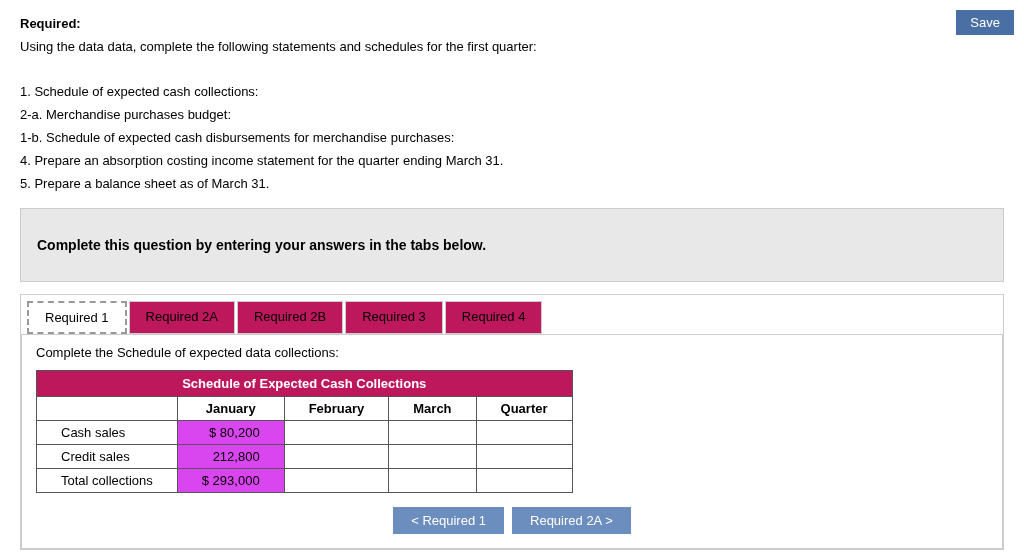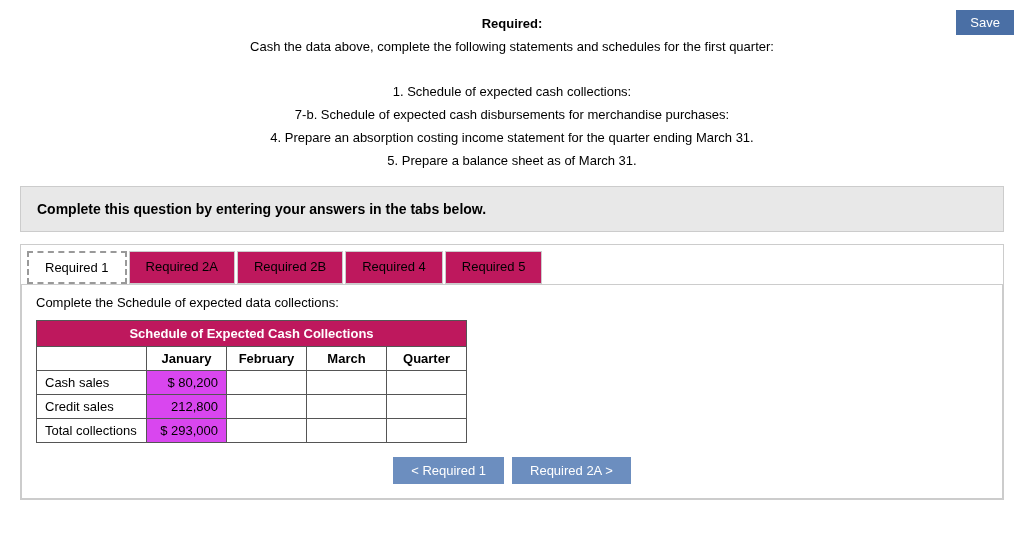--- a/index.html
+++ b/index.html
@@ -15,29 +15,28 @@
     .page-container {
       padding: 14px 20px 14px 20px;
     }
     .required-label {
       font-weight: bold;
       margin-bottom: 2px;
     }
     .instructions {
       margin-bottom: 14px;
       line-height: 1.6;
-      text-align: center;
     }
     .instructions p {
       margin-bottom: 2px;
     }
     .question-box {
       background: #e8e8e8;
       border: 1px solid #ccc;
-      padding: 14px 16px;
+      padding: 28px 16px;
       margin-bottom: 12px;
       font-weight: bold;
       font-size: 14px;
     }
     .tab {
       padding: 7px 16px;
       border: 1px solid #ccc;
       background: #be185d;
       cursor: pointer;
       font-size: 13px;
@@ -60,21 +59,21 @@
       margin-bottom: 10px;
       font-size: 13px;
     }
     
     .schedule-table {
       border-collapse: collapse;
       min-width: 420px;
     }
     .schedule-table th, .schedule-table td {
       border: 1px solid #555;
-      padding: 4px 8px;
+      padding: 4px 24px;
       font-size: 13px;
     }
     .schedule-header-row th {
       background: #be185d;
       color: #fff;
       text-align: center;
       font-weight: bold;
       padding: 5px 10px;
     }
     .col-header-row th {
@@ -139,39 +138,40 @@
 <body>
 
 <div style="position:relative;">
   <button class="top-right-btn">Save</button>
 </div>
 
 <div class="page-container">
 
   <div class="instructions">
     <p class="required-label">Required:</p>
-    <p>Cash the data above, complete the following statements and schedules for the first quarter:</p>
+    <p>Using the data data, complete the following statements and schedules for the first quarter:</p>
     <p>&nbsp;</p>
     <p>1. Schedule of expected cash collections:</p>
-    <p>7-b. Schedule of expected cash disbursements for merchandise purchases:</p>
+    <p>2-a. Merchandise purchases budget:</p>
+    <p>1-b. Schedule of expected cash disbursements for merchandise purchases:</p>
     <p>4. Prepare an absorption costing income statement for the quarter ending March 31.</p>
     <p>5. Prepare a balance sheet as of March 31.</p>
   </div>
 
   <div class="question-box">
     <span>Complete this question by entering your answers in the tabs below.</span>
   </div>
 
   <div class="tabs-and-content">
     <div class="tabs-area">
       <div class="tab active">Required 1</div>
       <div class="tab">Required 2A</div>
       <div class="tab">Required 2B</div>
+      <div class="tab">Required 3</div>
       <div class="tab">Required 4</div>
-      <div class="tab">Required 5</div>
     </div>
 
     <div class="tab-content-area">
       <p class="tab-instruction">Complete the Schedule of expected data collections:</p>
 
       <table class="schedule-table">
         <thead>
           <tr class="schedule-header-row">
             <th colspan="5">Schedule of Expected Cash Collections</th>
           </tr>

